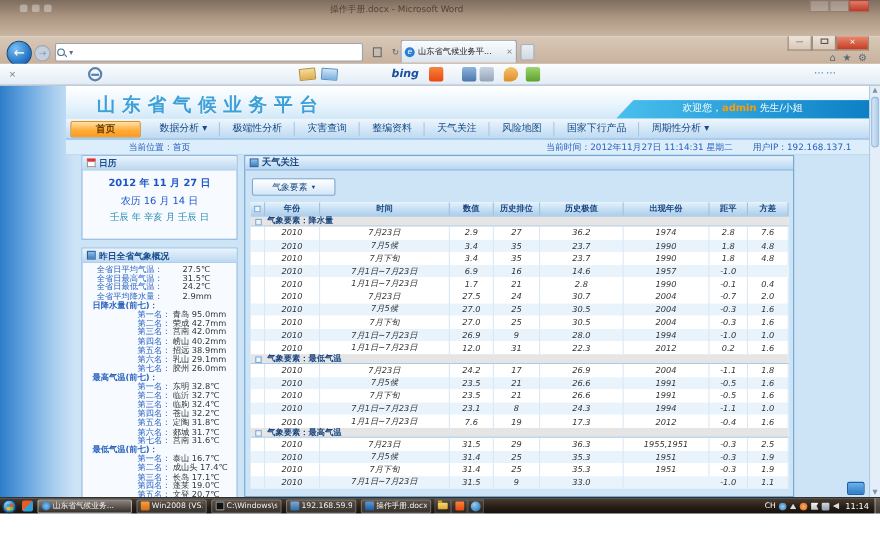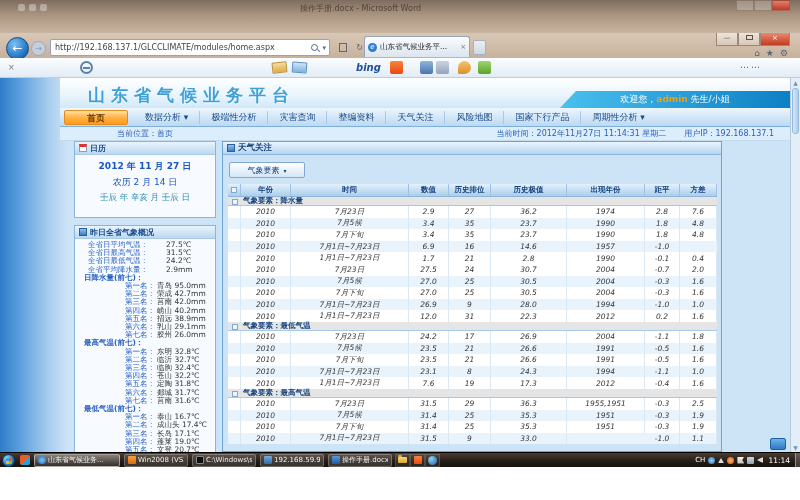--- a/index.html
+++ b/index.html
@@ -200,21 +200,20 @@
         <i></i>
         <i></i>
         <i class="close"></i>
       </div>
   </div>
 
   <div id="chrome">
     <div id="back-btn">←</div>
     <div id="fwd-btn">→</div>
     <div id="url-bar">
-      <div id="url-text">http://192.168.137.1/GLCCLIMATE/modules/home.aspx</div>
       <div class="mag"></div>
       <div class="ab" style="font-size:7px;color:#5a6a7c;margin-right:3px">▾</div>
     </div>
     <div id="addr-btns">
       <div class="ab">
           <div id="compat-box"></div>
         </div>
       <div class="ab">↻</div>
       <div class="ab">×</div>
     </div>
@@ -276,21 +275,21 @@
     </div>
 
     <div id="sidebar">
       <div class="sp">
         <div class="sp-h">
             <span class="cal-ico"></span>
             <span>日历</span>
           </div>
         <div id="cal-body">
           <div id="cal-date">2012 年 11 月 27 日</div>
-          <div id="cal-lunar">农历 2 月 14 日</div>
+          <div id="cal-lunar">农历 16 月 14 日</div>
           <div id="cal-ganzhi">壬辰 年 辛亥 月 壬辰 日</div>
         </div>
       </div>
       <div class="sp">
         <div class="sp-h">
             <span class="gmap-ico"></span>
             <span>昨日全省气象概况</span>
           </div>
         <div id="ov-body">
             <div class="ov-row">

